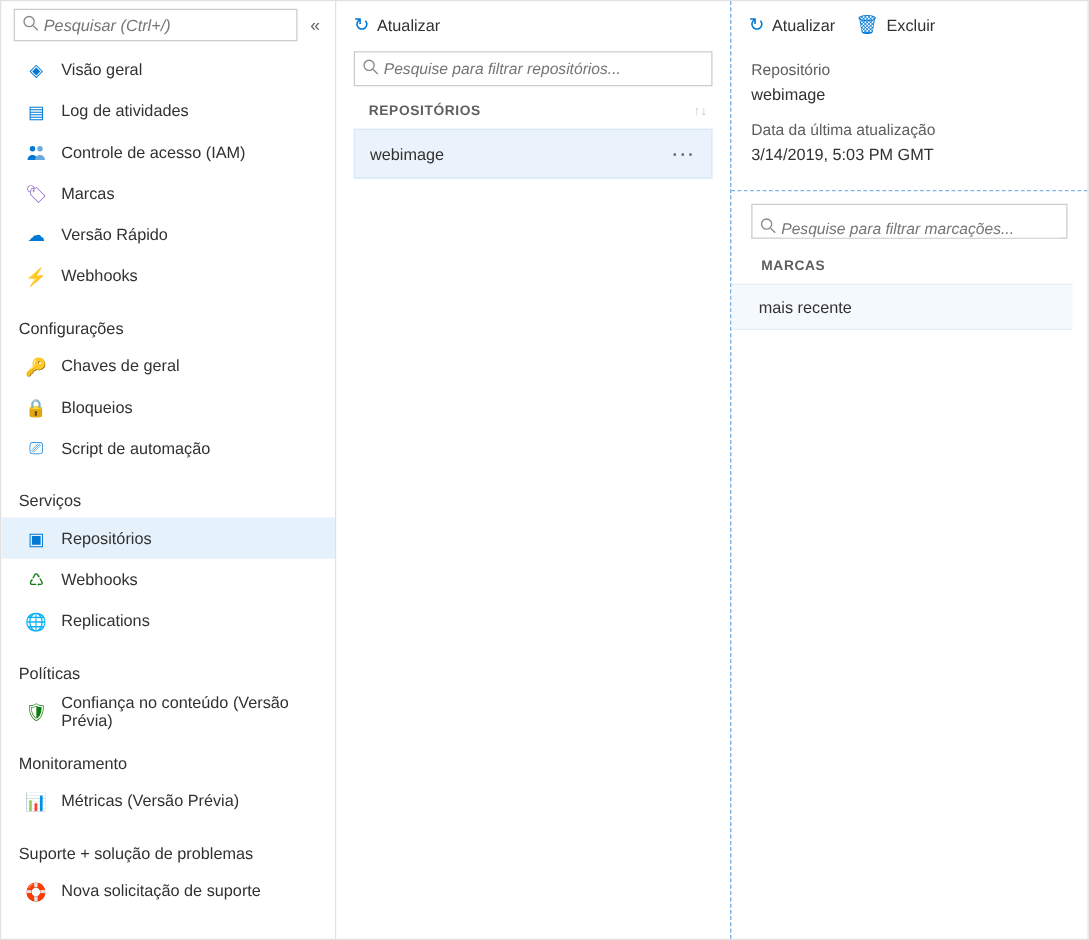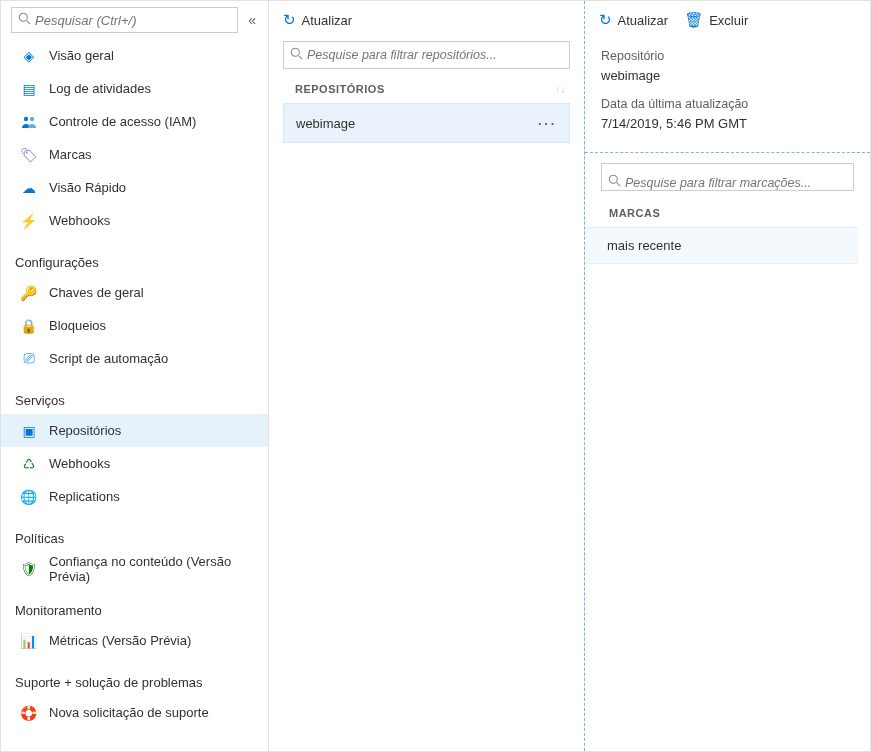--- a/index.html
+++ b/index.html
@@ -238,21 +238,21 @@
           </svg>
       </span>
       <span>Controle de acesso (IAM)</span>
     </li>
     <li class="nav-item">
       <span class="icon icon-purple">🏷</span>
       <span>Marcas</span>
     </li>
     <li class="nav-item">
       <span class="icon icon-blue">☁</span>
-      <span>Visão Rápido</span>
+      <span>Versão Rápido</span>
     </li>
     <li class="nav-item">
       <span class="icon icon-yellow">⚡</span>
       <span>Webhooks</span>
     </li>
   </ul>
 
   <div class="nav-section-title">Configurações</div>
   <ul class="nav-list">
     <li class="nav-item">
@@ -346,21 +346,21 @@
       <span class="icon delete-icon">🗑</span>
       <span>Excluir</span>
     </span>
   </div>
 
   <div class="meta-block">
     <div>Repositório</div>
     <div class="value">webimage</div>
     <div style="height:10px"></div>
     <div>Data da última atualização</div>
-    <div class="value">7/14/2019, 5:46 PM GMT</div>
+    <div class="value">3/14/2019, 5:03 PM GMT</div>
   </div>
 
   <div class="right-divider"></div>
 
   <div class="right-search">
     <span class="mag-icon">
       <svg width="13" height="13" viewBox="0 0 16 16">
           <circle cx="6.5" cy="6.5" r="5" fill="none" stroke="#888" stroke-width="1.3"></circle>
           <line x1="10.5" y1="10.5" x2="15" y2="15" stroke="#888" stroke-width="1.3"></line>
         </svg>

